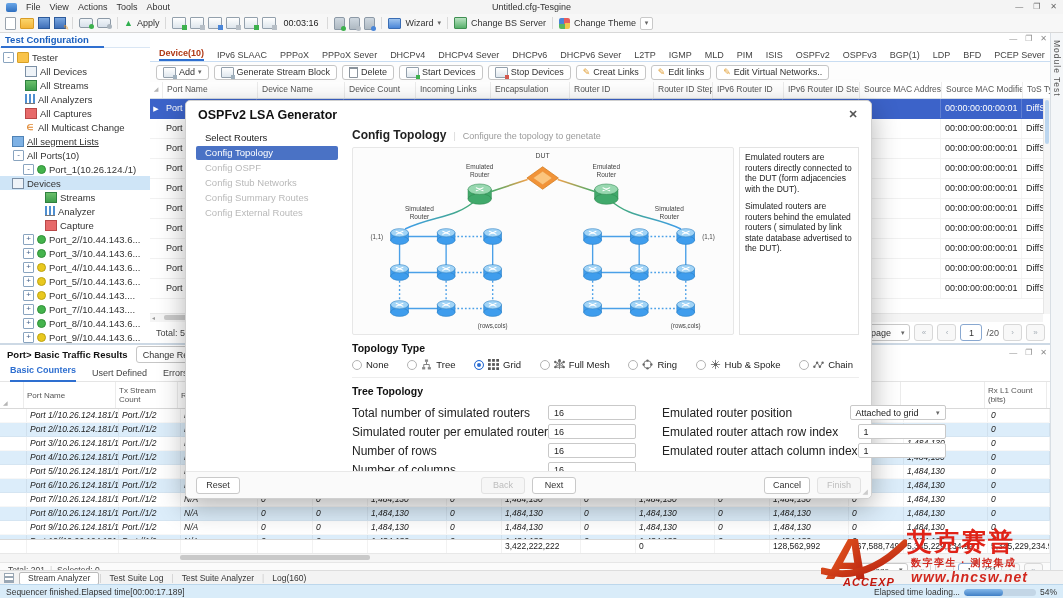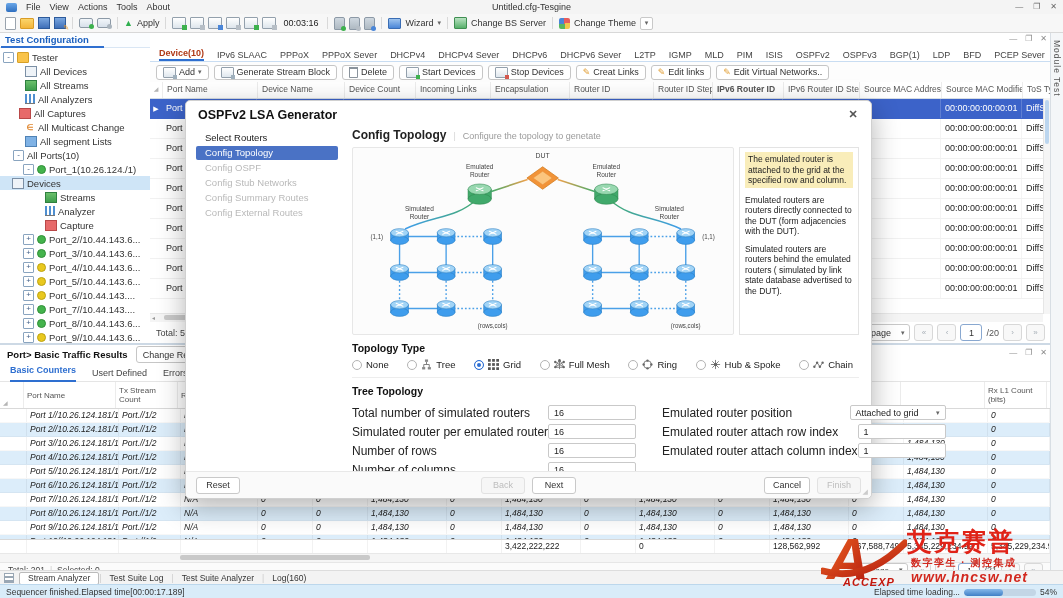--- a/index.html
+++ b/index.html
@@ -240,31 +240,31 @@
         <div class="trow" style="padding-left: 13px;">
           <span class="expsp"></span>
           <span class="tic streams"></span>
           <span class="tlabel">All Streams</span>
         </div>
         <div class="trow" style="padding-left: 13px;">
           <span class="expsp"></span>
           <span class="tic analyzer"></span>
           <span class="tlabel">All Analyzers</span>
         </div>
-        <div class="trow" style="padding-left: 7px;">
+        <div class="trow" style="padding-left: 13px;">
           <span class="expsp"></span>
           <span class="tic capture"></span>
           <span class="tlabel">All Captures</span>
         </div>
         <div class="trow" style="padding-left: 13px;">
           <span class="expsp"></span>
           <span class="tic multicast">∈</span>
           <span class="tlabel">All Multicast Change</span>
         </div>
-        <div class="trow" style="padding-left: 13px;">
+        <div class="trow" style=" text-decoration: underline;">
           <span class="expsp"></span>
           <span class="tic segment"></span>
           <span class="tlabel">All segment Lists</span>
         </div>
         <div class="trow" style="padding-left: 13px;">
           <span class="exp">-</span>
           <span class="tlabel">All Ports(10)</span>
         </div>
         <div class="trow" style="padding-left: 23px;">
           <span class="exp">-</span>
@@ -399,21 +399,21 @@
     <div class="dtable" id="dtable">
         <div class="thead">
           <span class="gut">◢</span>
           <span class="th" style="width: 86px;">Port Name</span>
           <span class="th" style="width: 78px;">Device Name</span>
           <span class="th" style="width: 62px;">Device Count</span>
           <span class="th" style="width: 66px;">Incoming Links</span>
           <span class="th" style="width: 70px;">Encapsulation</span>
           <span class="th" style="width: 75px;">Router ID</span>
           <span class="th" style="width: 50px;">Router ID Step</span>
-          <span class="th" style="width: 62px; font-weight: bold;">IPv6 Router ID</span>
+          <span class="th" style="width: 62px;">IPv6 Router ID</span>
           <span class="th" style="width: 67px;">IPv6 Router ID Step</span>
           <span class="th" style="width: 73px;">Source MAC Address</span>
           <span class="th" style="width: 72px;">Source MAC Modifier</span>
           <span class="th" style="width: 46px;">ToS Type</span>
         </div>
         <div class="drow sel">
           <span class="rowptr">▶</span>
           <span class="td" style="width: 86px;">Port 1//10.44.1</span>
           <span class="td" style="width: 78px;"></span>
           <span class="td" style="width: 62px;"></span>
@@ -1049,21 +1049,20 @@
                 <text x="97" y="95" font-size="9.5" fill="#444" text-anchor="middle" font-weight="normal">Router</text>
                 <text x="462" y="84" font-size="9.5" fill="#444" text-anchor="middle" font-weight="normal">Simulated</text>
                 <text x="462" y="95" font-size="9.5" fill="#444" text-anchor="middle" font-weight="normal">Router</text>
                 <text x="44" y="121" font-size="9" fill="#444" text-anchor="end" font-weight="normal">(1,1)</text>
                 <text x="510" y="121" font-size="9" fill="#444" text-anchor="start" font-weight="normal">(1,1)</text>
                 <text x="204" y="240" font-size="9" fill="#444" text-anchor="middle" font-weight="normal">(rows,cols)</text>
                 <text x="486" y="240" font-size="9" fill="#444" text-anchor="middle" font-weight="normal">(rows,cols)</text>
               </svg>
             </div>
           <div class="infobox">
-            <p class="hl">The emulated router is attached to the grid at the specified row and column.</p>
             <p>Emulated routers are routers directly connected to the DUT (form adjacencies with the DUT).</p>
             <p>Simulated routers are routers behind the emulated routers ( simulated by link state database advertised to the DUT).</p>
           </div>
         </div>
         <div class="tt-label">Topology Type</div>
         <div class="radios">
           <span class="radio">
             <span class="rb"></span>
             <span>None</span>
           </span>

